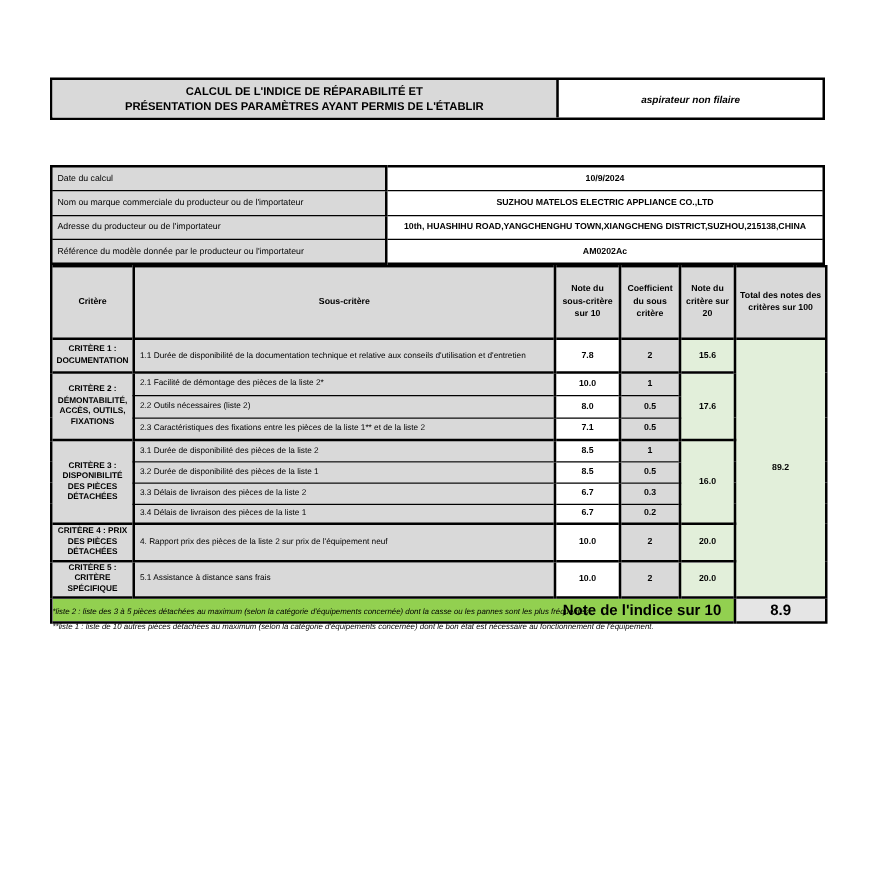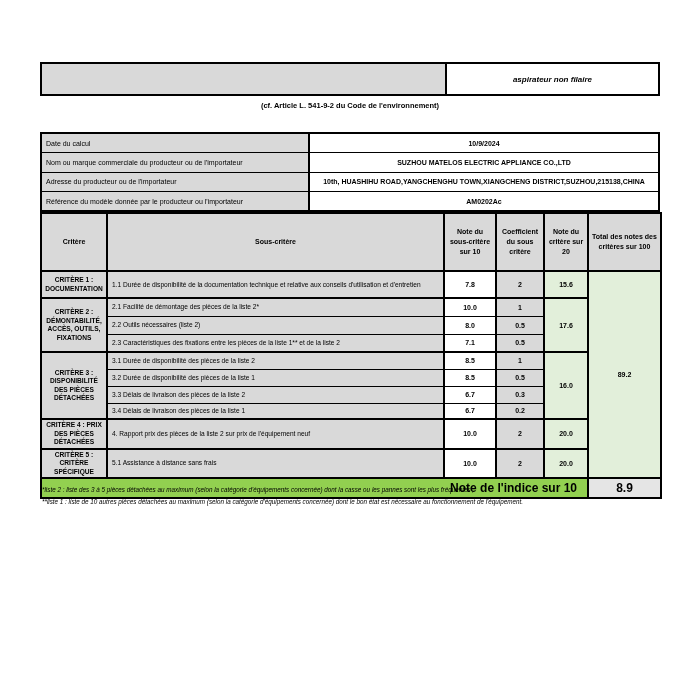--- a/index.html
+++ b/index.html
@@ -54,26 +54,27 @@
   .footnotes { position:absolute; left:42px; top:484px; width:616px;
     font-style:italic; font-size:6.3px; line-height:11.5px; }
 </style>
 </head>
 <body>
 
 <div class="page">
 
   <div class="title-box">
     <div class="title-left">
+      <div>CALCUL DE L'INDICE DE RÉPARABILITÉ ET</div>
+      <div>PRÉSENTATION DES PARAMÈTRES AYANT PERMIS DE L'ÉTABLIR</div>
     </div>
     <div class="title-right">aspirateur non filaire</div>
   </div>
 
   <div class="subtitle">
-    <div>(cf. Article L. 541-9-2 du Code de l'environnement)</div>
   </div>
 
   <table class="info-table">
     <tbody>
       <tr>
         <td class="info-label">Date du calcul</td>
         <td class="info-value">10/9/2024</td>
       </tr>
       <tr>
         <td class="info-label">Nom ou marque commerciale du producteur ou de l'importateur</td>

